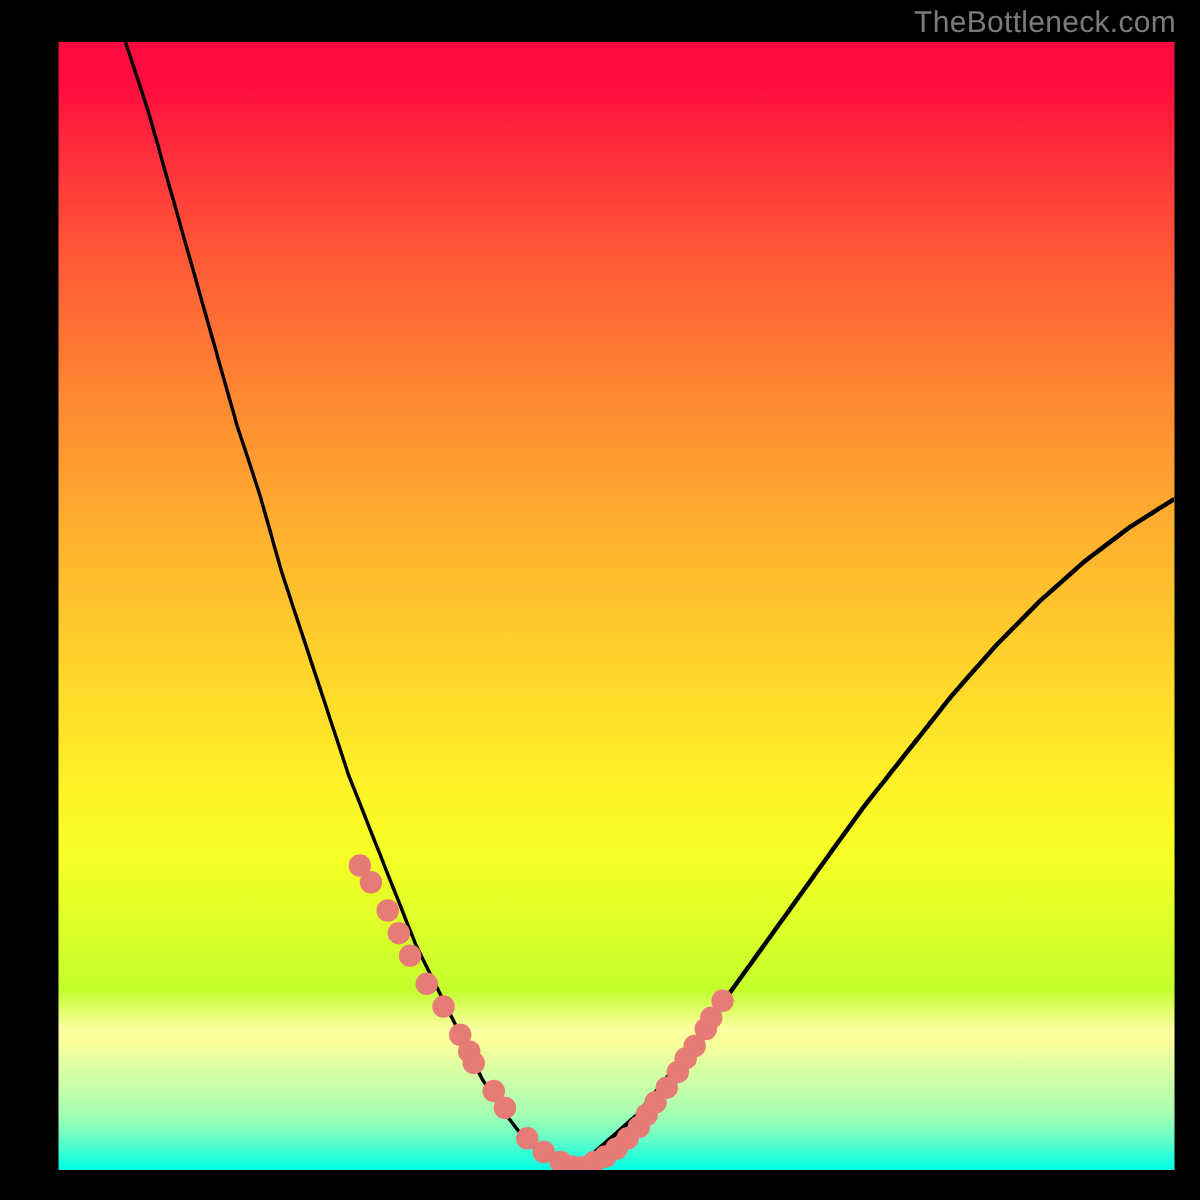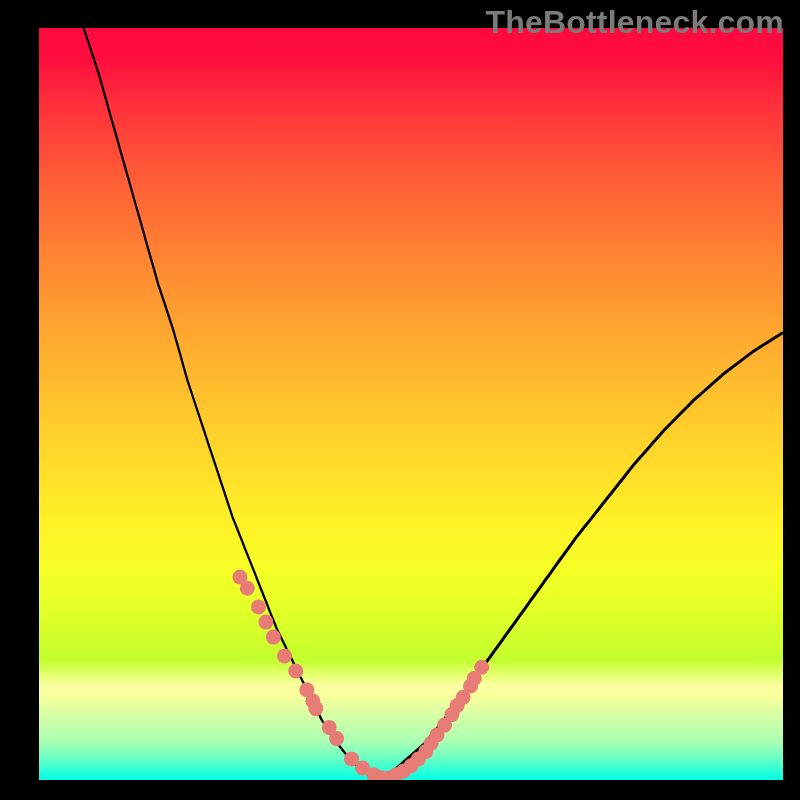--- a/index.html
+++ b/index.html
@@ -51,22 +51,22 @@
     left: 0;
     top: 0;
     width: 744px;
     height: 752px;
   }
   .watermark {
     position: absolute;
     top: 4px;
     right: 16px;
     font-family: Arial, Helvetica, sans-serif;
-    font-size: 32px;
-    font-weight: 700;
+    font-size: 20px;
+    font-weight: 400;
     color: #7b7b7c;
     letter-spacing: 0.2px;
   }
 </style>
 </head>
 <body>
 
 <div class="frame">
   <div class="plot">
     <svg class="curve" viewBox="0 0 744 752" preserveAspectRatio="none">

